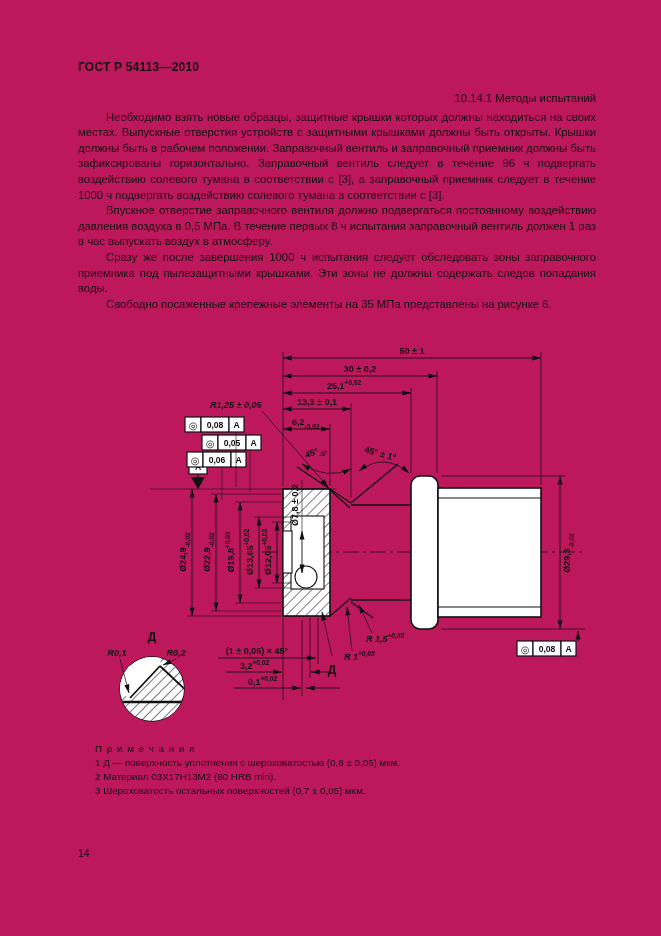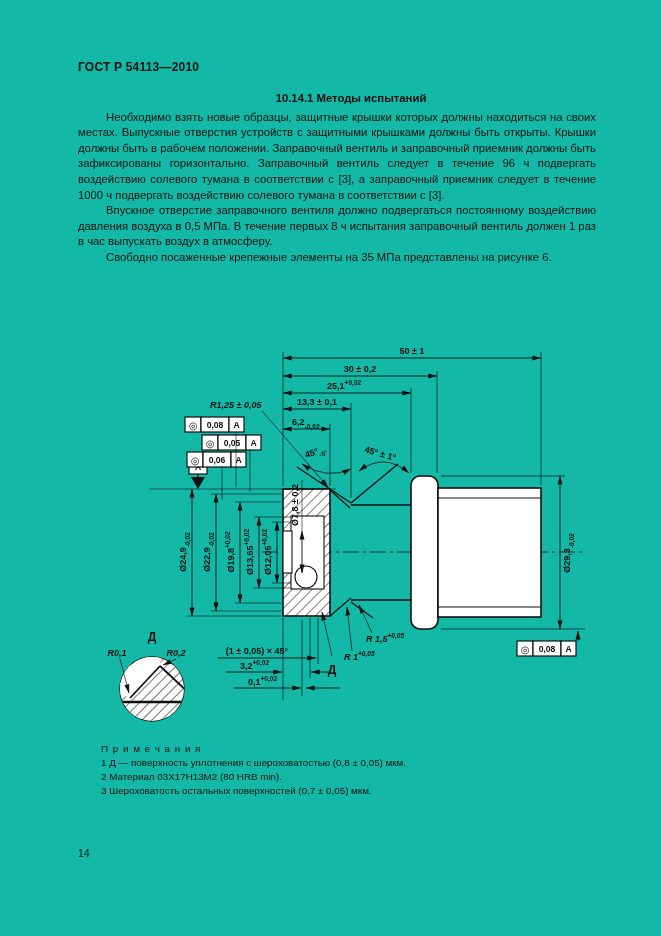--- a/index.html
+++ b/index.html
@@ -1,44 +1,45 @@
 <!DOCTYPE html>
 <html><head>
 <meta charset="utf-8">
 <style>
   html,body{margin:0;padding:0;}
   body{background:#888;font-family:"Liberation Sans", sans-serif;}
-  .page{position:relative;width:661px;height:936px;background:#14b8a6;color:#111;overflow:hidden;}
+  .page{position:relative;width:661px;height:936px;background:#be185d;color:#111;overflow:hidden;}
   .doc-header{position:absolute;left:78px;top:60px;font-size:12px;font-weight:bold;letter-spacing:.2px;}
   .content{position:absolute;left:78px;top:91px;width:518px;font-size:11.3px;line-height:15.6px;text-align:justify;}
-  .content .heading{font-weight:bold;text-indent:28px;margin:0 0 3px 0;text-align:center;}
+  .content .heading{font-weight:normal;text-indent:28px;margin:0 0 3px 0;text-align:right;}
   .content p{margin:0;text-indent:28px;}
   svg text{font-family:"Liberation Sans", sans-serif;}
   .dimtxt{font-size:9px;font-weight:bold;fill:#111;}
   .toltxt{font-size:6.6px;font-weight:bold;fill:#111;}
   .frametxt{font-size:8.6px;font-weight:bold;fill:#111;}
   .symtxt{font-size:10px;fill:#111;}
   .bigD{font-size:12px;font-weight:bold;fill:#111;}
   .radtxt{font-size:9px;font-weight:bold;font-style:italic;fill:#111;}
-  .notes{position:absolute;left:101px;top:742px;width:480px;font-size:9.8px;line-height:14px;color:#111;}
+  .notes{position:absolute;left:95px;top:742px;width:480px;font-size:9.8px;line-height:14px;color:#111;}
   .notes .ntitle{letter-spacing:1px;}
   .caption{position:absolute;left:78px;top:818px;width:520px;text-align:center;font-size:10.2px;color:#111;}
   .pagenum{position:absolute;left:78px;top:847px;font-size:10.5px;color:#111;}
 </style>
 </head>
 <body>
 
 <div class="page">
 
   <div class="doc-header">ГОСТ Р 54113—2010</div>
 
   <div class="content">
     <div class="heading">10.14.1  Методы испытаний</div>
     <p>Необходимо взять новые образцы, защитные крышки которых должны находиться на своих местах. Выпускные отверстия устройств с защитными крышками должны быть открыты. Крышки должны быть в рабочем положении. Заправочный вентиль и заправочный приемник должны быть зафиксированы горизонтально. Заправочный вентиль следует в течение 96 ч подвергать воздействию солевого тумана в соответствии с [3], а заправочный приемник следует в течение 1000 ч подвергать воздействию солевого тумана в соответствии с [3].</p>
     <p>Впускное отверстие заправочного вентиля должно подвергаться постоянному воздействию давления воздуха в 0,5 МПа. В течение первых 8 ч испытания заправочный вентиль должен 1 раз в час выпускать воздух в атмосферу.</p>
+    <p>Сразу же после завершения 1000 ч испытания следует обследовать зоны заправочного приемника под пылезащитными крышками. Эти зоны не должны содержать следов попадания воды.</p>
     <p>Свободно посаженные крепежные элементы на 35 МПа представлены на рисунке 6.</p>
   </div>
 
   <svg style="position:absolute;left:0;top:0;" width="661" height="936" viewBox="0 0 661 936">
     <defs>
       <pattern id="h" width="7" height="7" patternUnits="userSpaceOnUse" patternTransform="rotate(45)">
         <rect width="7" height="7" fill="#fff"></rect>
         <line x1="0" y1="0" x2="0" y2="7" stroke="#222" stroke-width="1.2"></line>
       </pattern>
       <marker id="ar" markerWidth="9" markerHeight="7" refX="8.6" refY="3.5" orient="auto-start-reverse" markerUnits="userSpaceOnUse">

